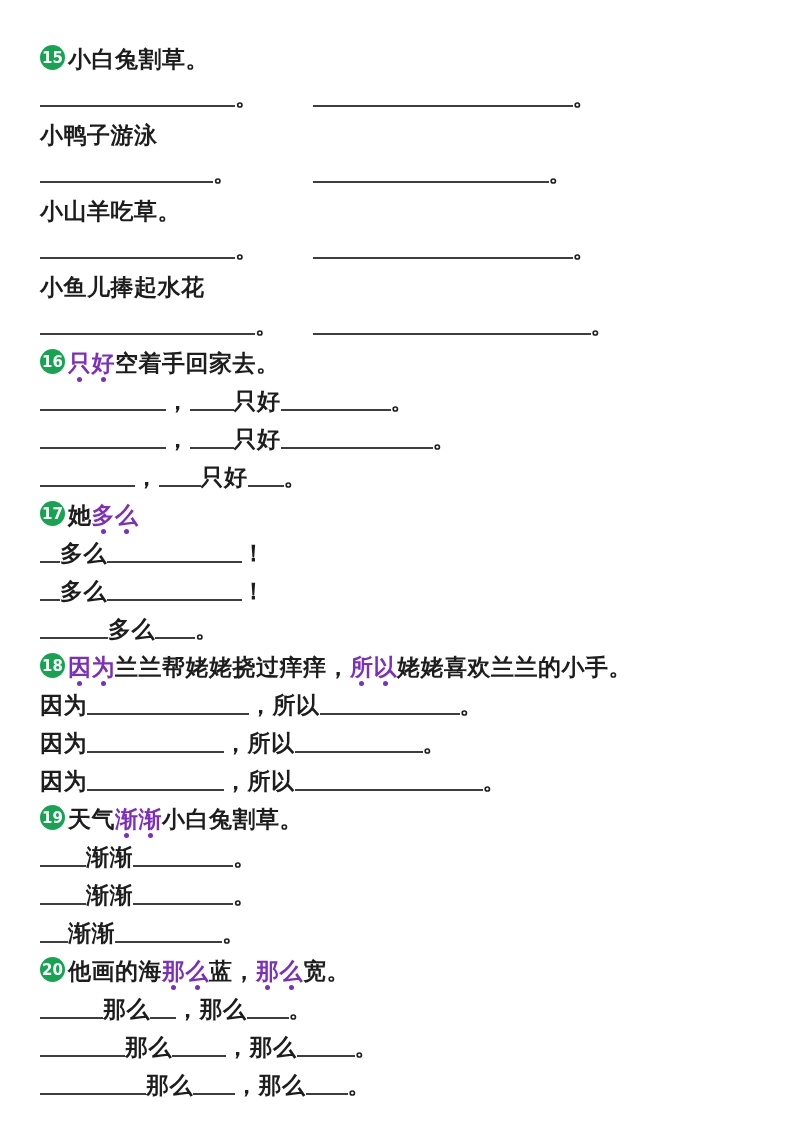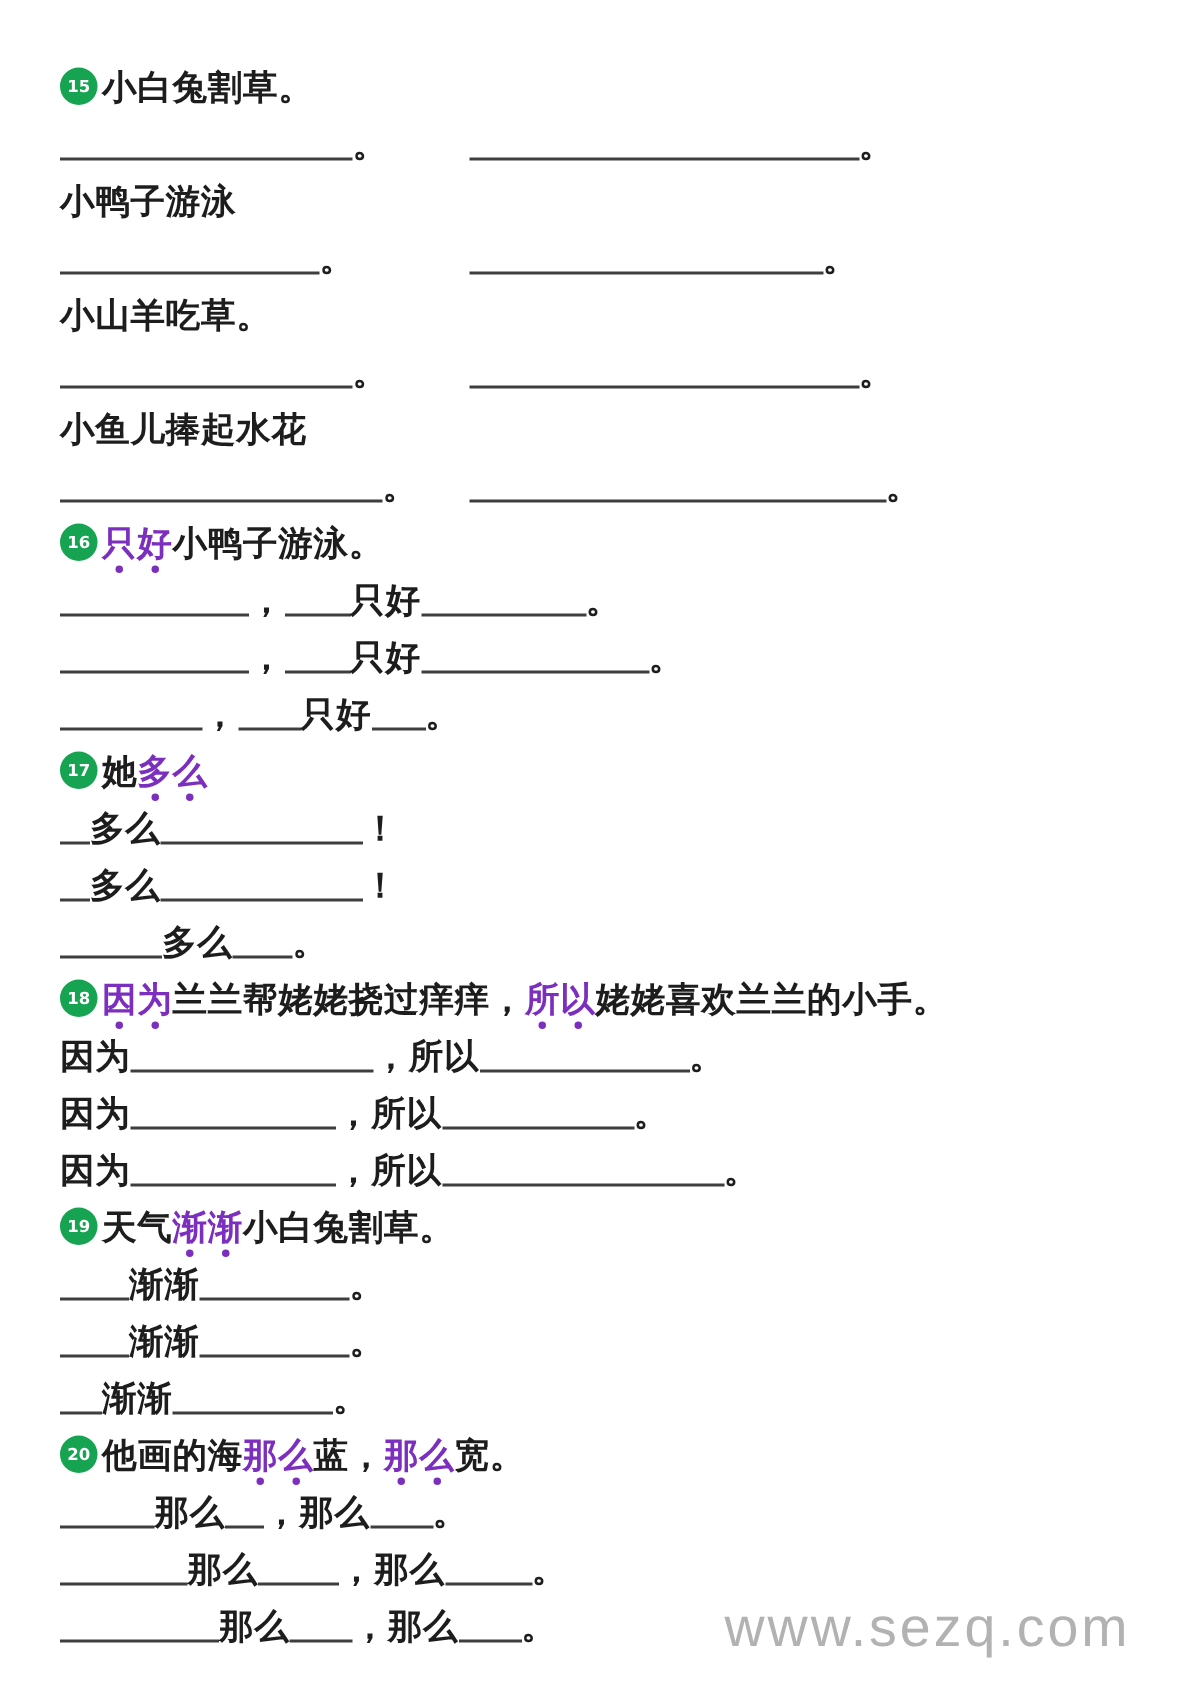--- a/index.html
+++ b/index.html
@@ -35,21 +35,21 @@
     margin-left:-2.5px;
     border-radius:50%;
     background:currentColor;
   }
   .badge {
     flex:0 0 auto;
     width:25px; height:25px;
     border-radius:50%;
     background:var(--badge, #17a452);
     color:#ffffff;
-    font-size:11px;
+    font-size:15px;
     font-weight:bold;
     display:inline-flex;
     align-items:center;
     justify-content:center;
     margin:0 3px 2px 0;
   }
   .blank {
     display:inline-block;
     height:2px;
     background:var(--rule, #3e3e3e);
@@ -111,21 +111,21 @@
           <span class="t">。</span>
           <span class="gap" style="width: 34px;"></span>
           <span class="blank" style="width: 278px;"></span>
           <span class="t">。</span>
         </div>
       </div>
       <div class="item">
         <div class="line">
           <span class="badge">16</span>
           <span class="t hl"><span class="hlc">只</span><span class="hlc">好</span></span>
-          <span class="t">小鸭子游泳。</span>
+          <span class="t">空着手回家去。</span>
         </div>
         <div class="line">
           <span class="blank" style="width: 126px;"></span>
           <span class="t">，</span>
           <span class="blank" style="width: 44px;"></span>
           <span class="t">只好</span>
           <span class="blank" style="width: 110px;"></span>
           <span class="t">。</span>
         </div>
         <div class="line">
@@ -260,14 +260,13 @@
           <span class="blank" style="width: 106px;"></span>
           <span class="t">那么</span>
           <span class="blank" style="width: 42px;"></span>
           <span class="t">，</span>
           <span class="t">那么</span>
           <span class="blank" style="width: 42px;"></span>
           <span class="t">。</span>
         </div>
       </div>
     </div>
-  <div class="watermark">www.sezq.com</div>
 </div>
 
 </body></html>

